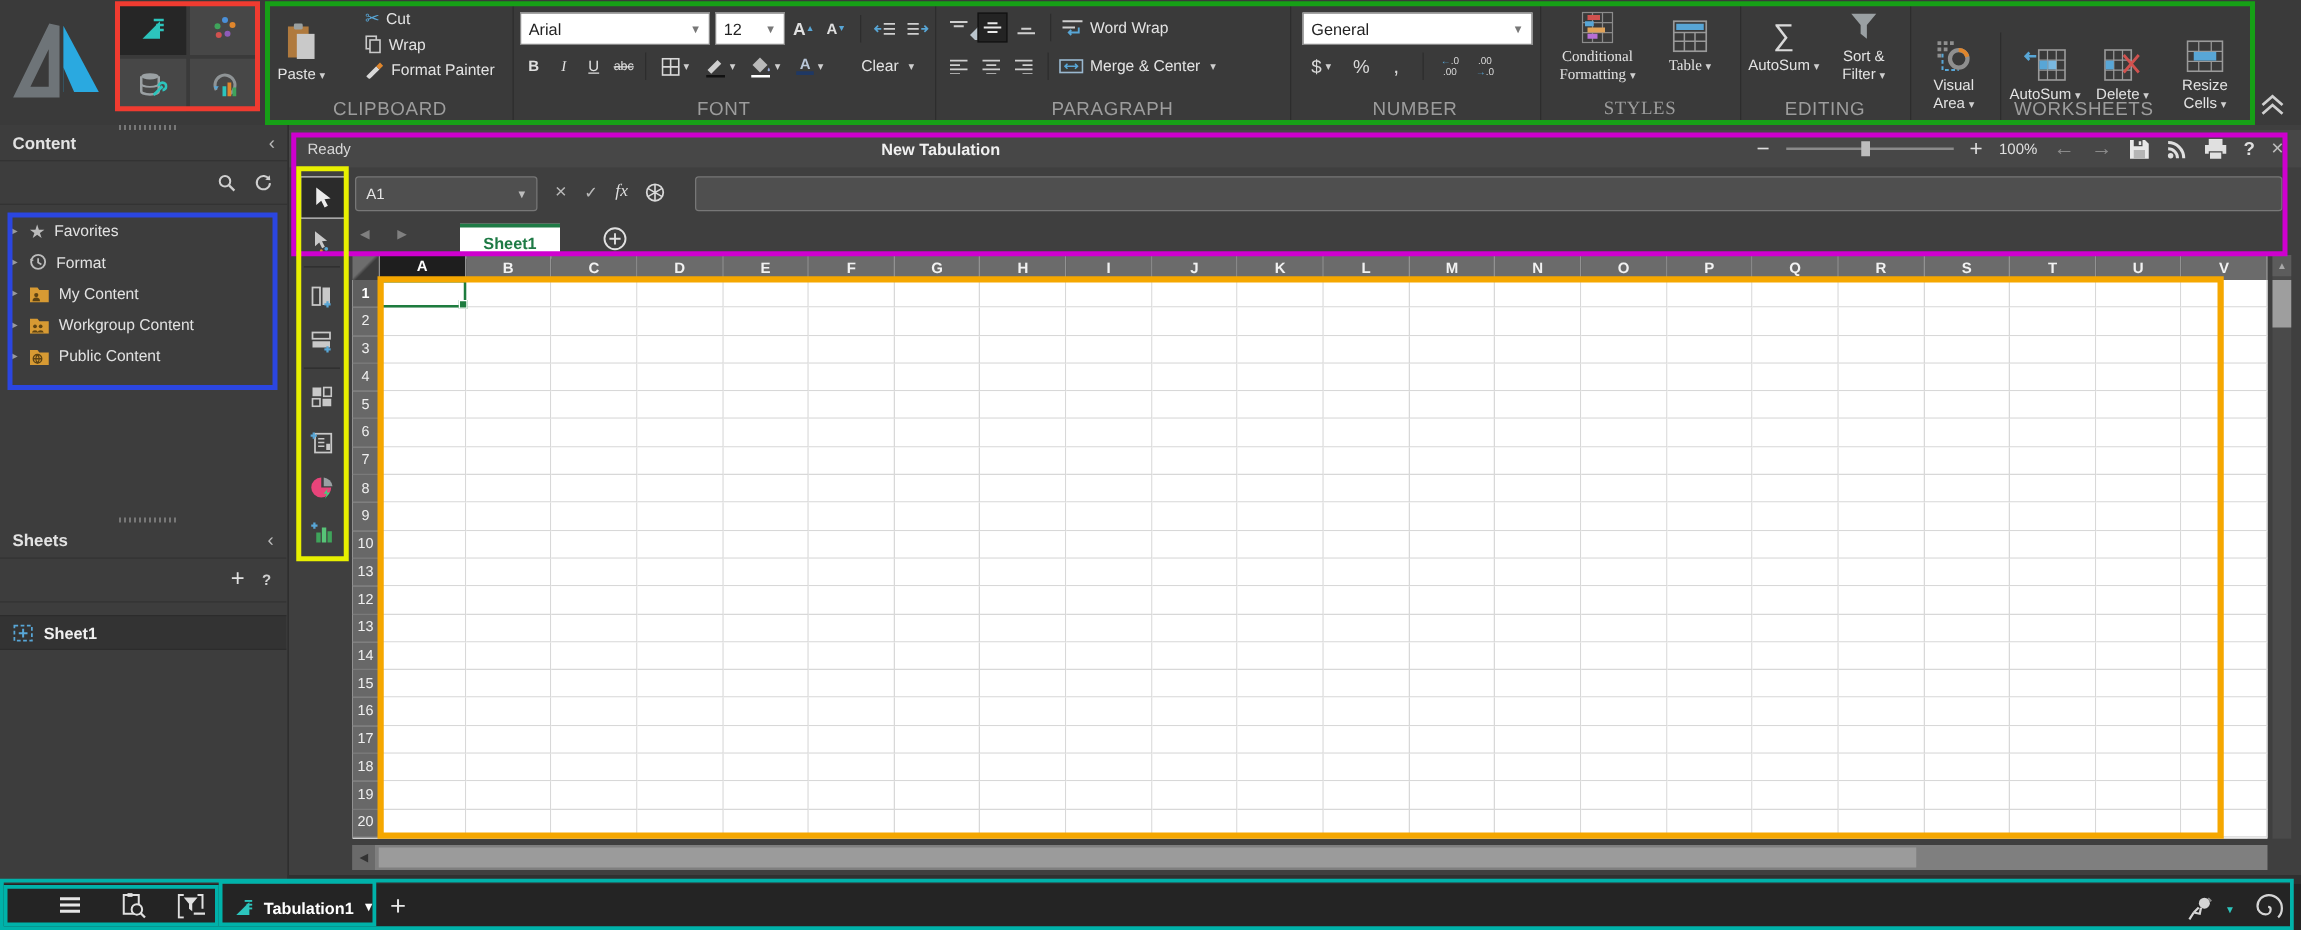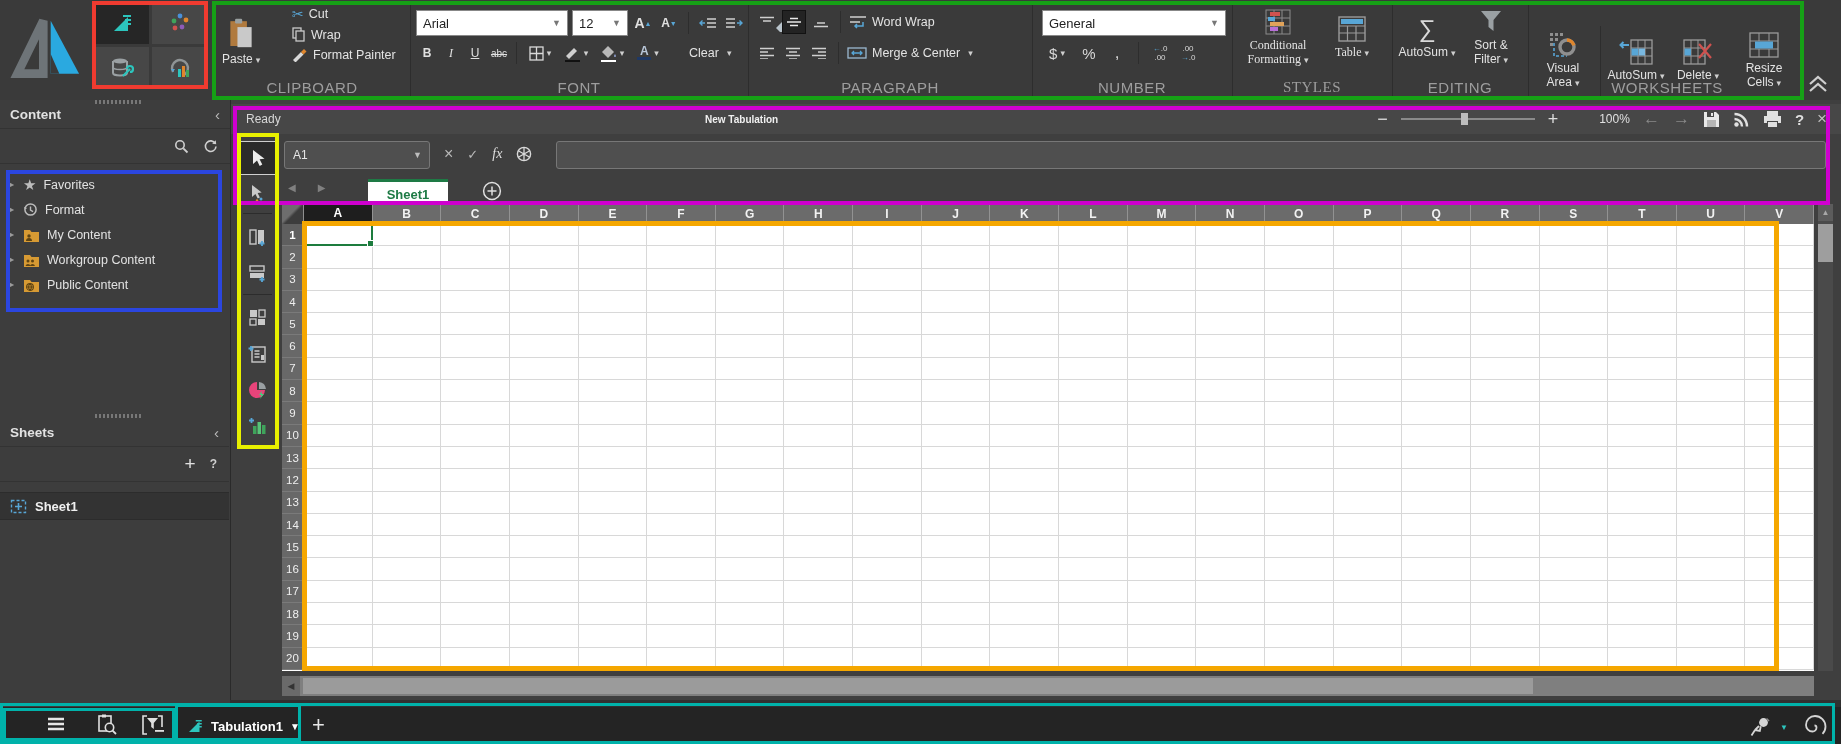--- a/index.html
+++ b/index.html
@@ -22,21 +22,21 @@
   .tbtn{width:22px;height:22px;display:flex;align-items:center;justify-content:center;color:#e0e0e0;}
   .tbtn.pressed{background:#232323;border:1px solid #121212;}
   .dd::after{content:"▾";font-size:9px;color:#cfcfcf;margin-left:3px;}
   .vsep{width:1px;height:22px;background:#2d2d2d;margin:0 4px;}
   .fmt2{display:flex;flex-direction:column;align-items:center;font-size:8px;line-height:9px;color:#d8d8d8;}
   .fmt2 b{color:#58a6d6;font-weight:normal;}
   #ribbonChev{left:1806px;top:72px;}
   
   #statusbar{left:230px;top:104px;width:1611px;height:30px;background:#474747;display:flex;align-items:center;}
   #statusReady{margin-left:16px;color:#d8d8d8;}
-  #docTitle{position:absolute;left:475px;top:0;height:30px;display:flex;align-items:center;font-weight:bold;color:#f0f0f0;font-size:10px;}
+  #docTitle{position:absolute;left:475px;top:0;height:30px;display:flex;align-items:center;font-weight:bold;color:#f0f0f0;font-size:13px;}
   #statusRight{position:absolute;right:14px;top:0;height:30px;display:flex;align-items:center;gap:13px;color:#cfcfcf;}
   #zoomTrack{width:134px;height:2px;background:#8a8a8a;position:relative;}
   #zoomThumb{position:absolute;left:60px;top:-5px;width:7px;height:12px;background:#bdbdbd;}
   .sb-ic{font-size:14px;color:#dedede;}
   .sb-dim{color:#8a8a8a;}
   
   #workarea{left:230px;top:100px;width:1611px;height:607px;background:#3f3f3f;}
   .toolbtn{position:absolute;left:240px;width:35px;height:32px;display:flex;align-items:center;justify-content:center;}
   .toolbtn.sel{background:#2b2b2b;border:1px solid #cfcfcf;}
   .tooldiv{position:absolute;left:243px;width:29px;height:1px;background:#2c2c2c;}
@@ -468,21 +468,21 @@
 
   <div id="statusbar" class="abs">
     <span id="statusReady">Ready</span>
     <span id="docTitle">New Tabulation</span>
     <div id="statusRight">
       <span class="sb-ic" style="font-size:18px;">−</span>
       <span id="zoomTrack">
           <span id="zoomThumb"></span>
         </span>
       <span class="sb-ic" style="font-size:18px;">+</span>
-      <span style="color:#e0e0e0;margin-left:28px;">100%</span>
+      <span style="color:#e0e0e0;">100%</span>
       <span class="sb-ic sb-dim" style="font-size:17px;">←</span>
       <span class="sb-ic sb-dim" style="font-size:17px;">→</span>
       <span>
           <svg width="17" height="17" viewBox="0 0 17 17">
             <path d="M1 1 h12 l3 3 v12 h-15 z" fill="#e8e8e8"></path>
             <rect x="4" y="1" width="7" height="5" fill="#474747"></rect>
             <rect x="8" y="2" width="2" height="3" fill="#e8e8e8"></rect>
             <rect x="4" y="9" width="9" height="7" fill="#b5b5b5"></rect>
           </svg>
         </span>

